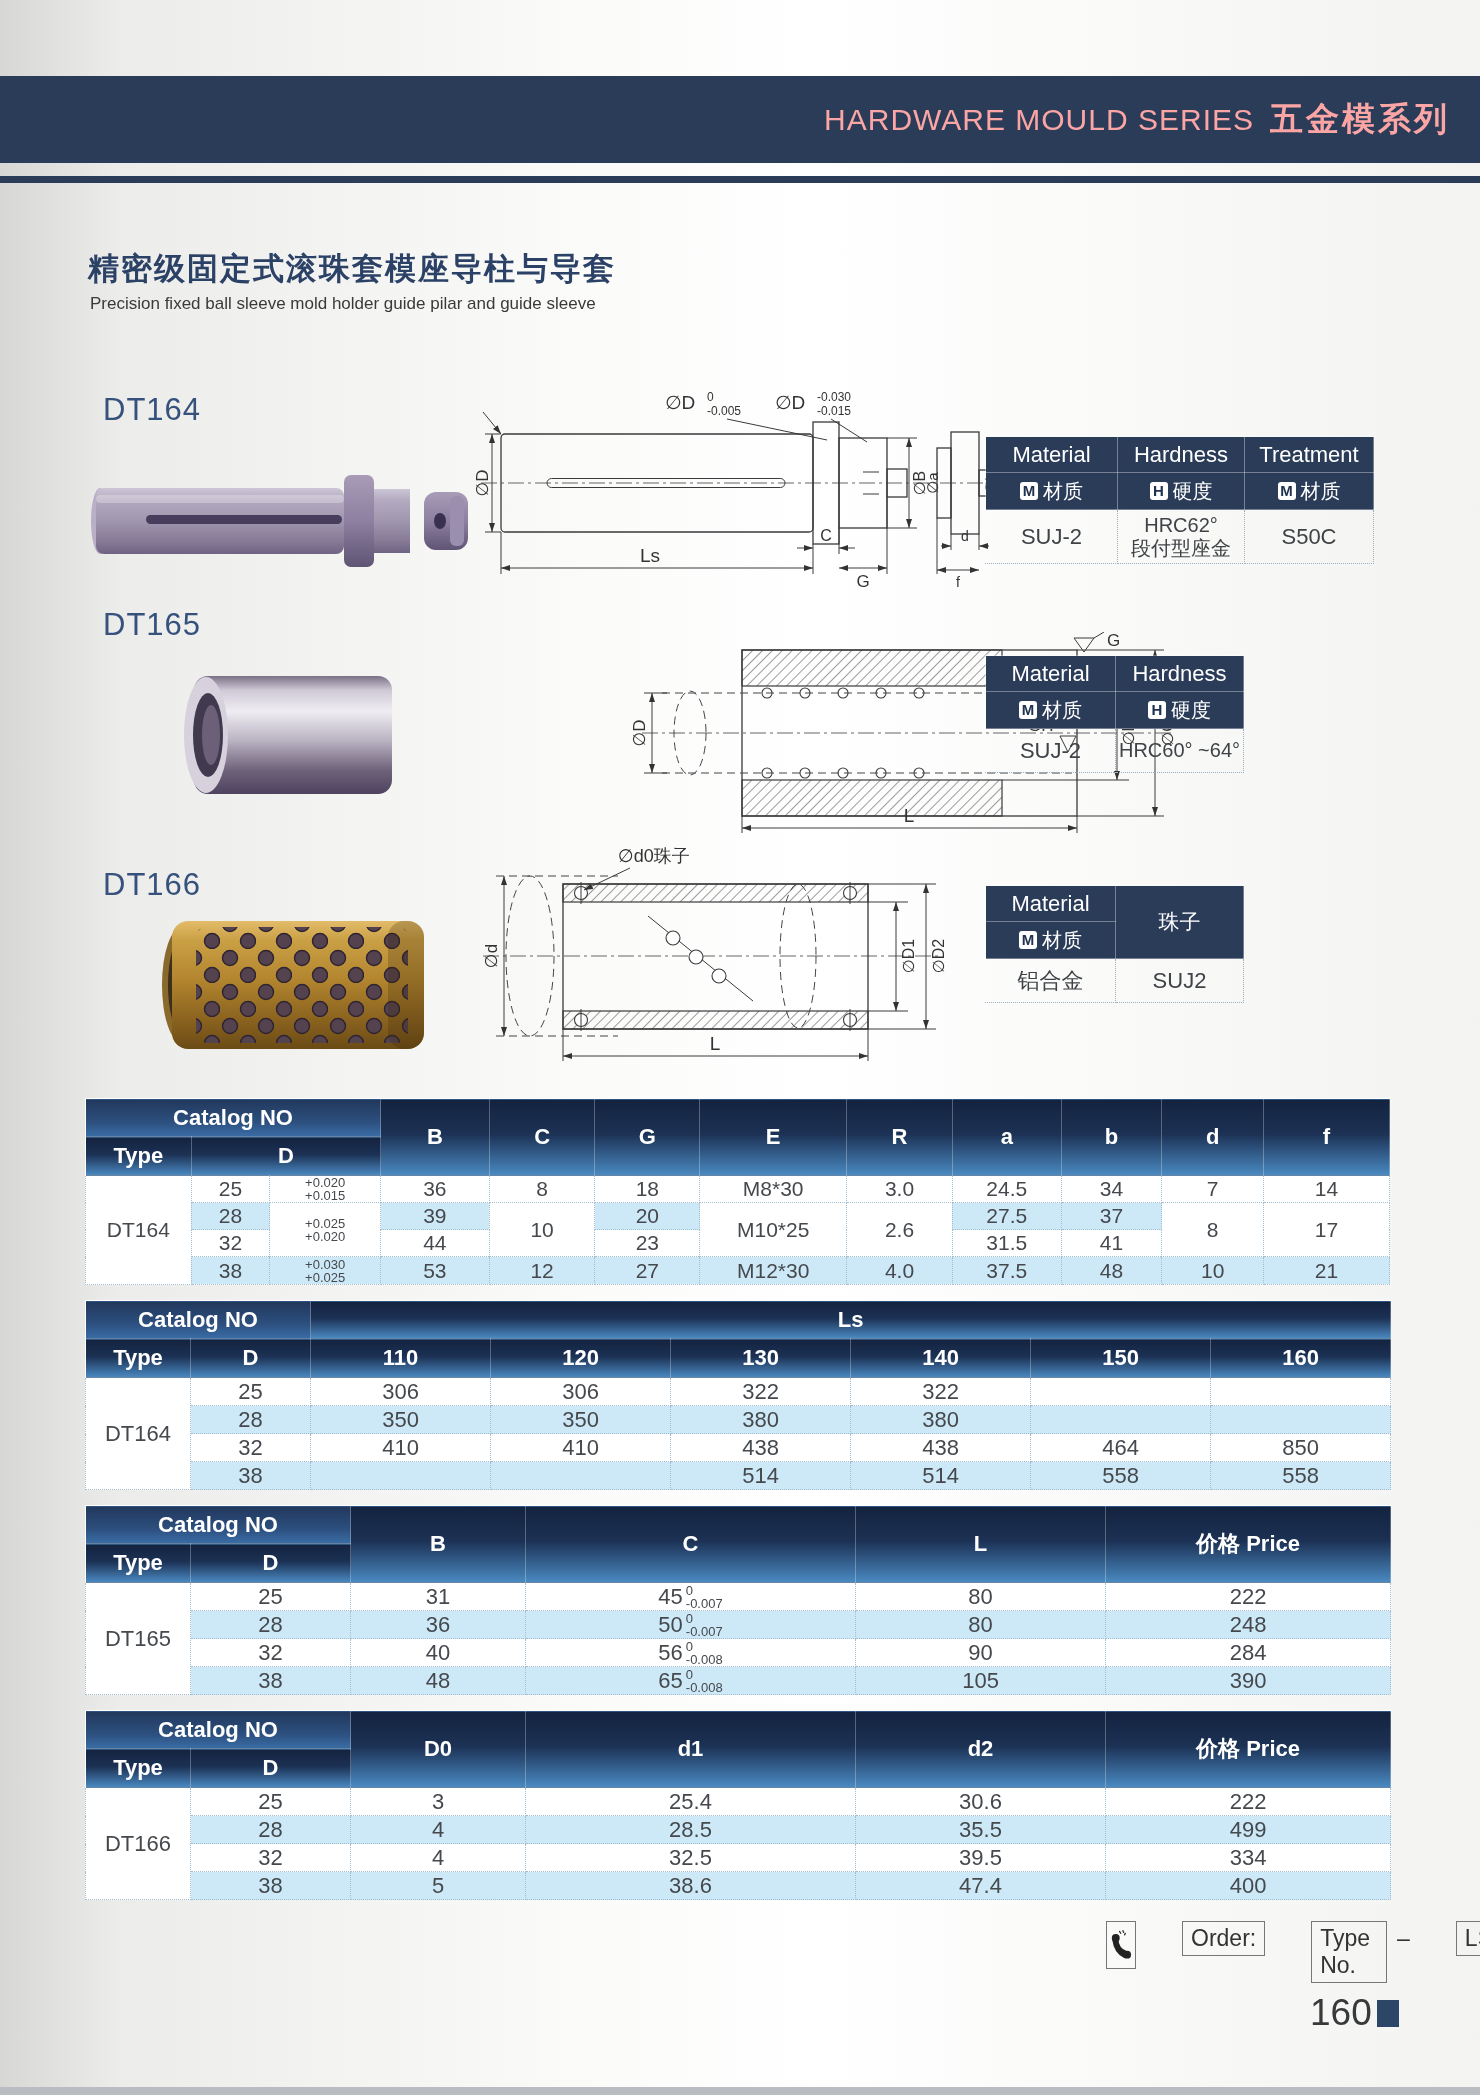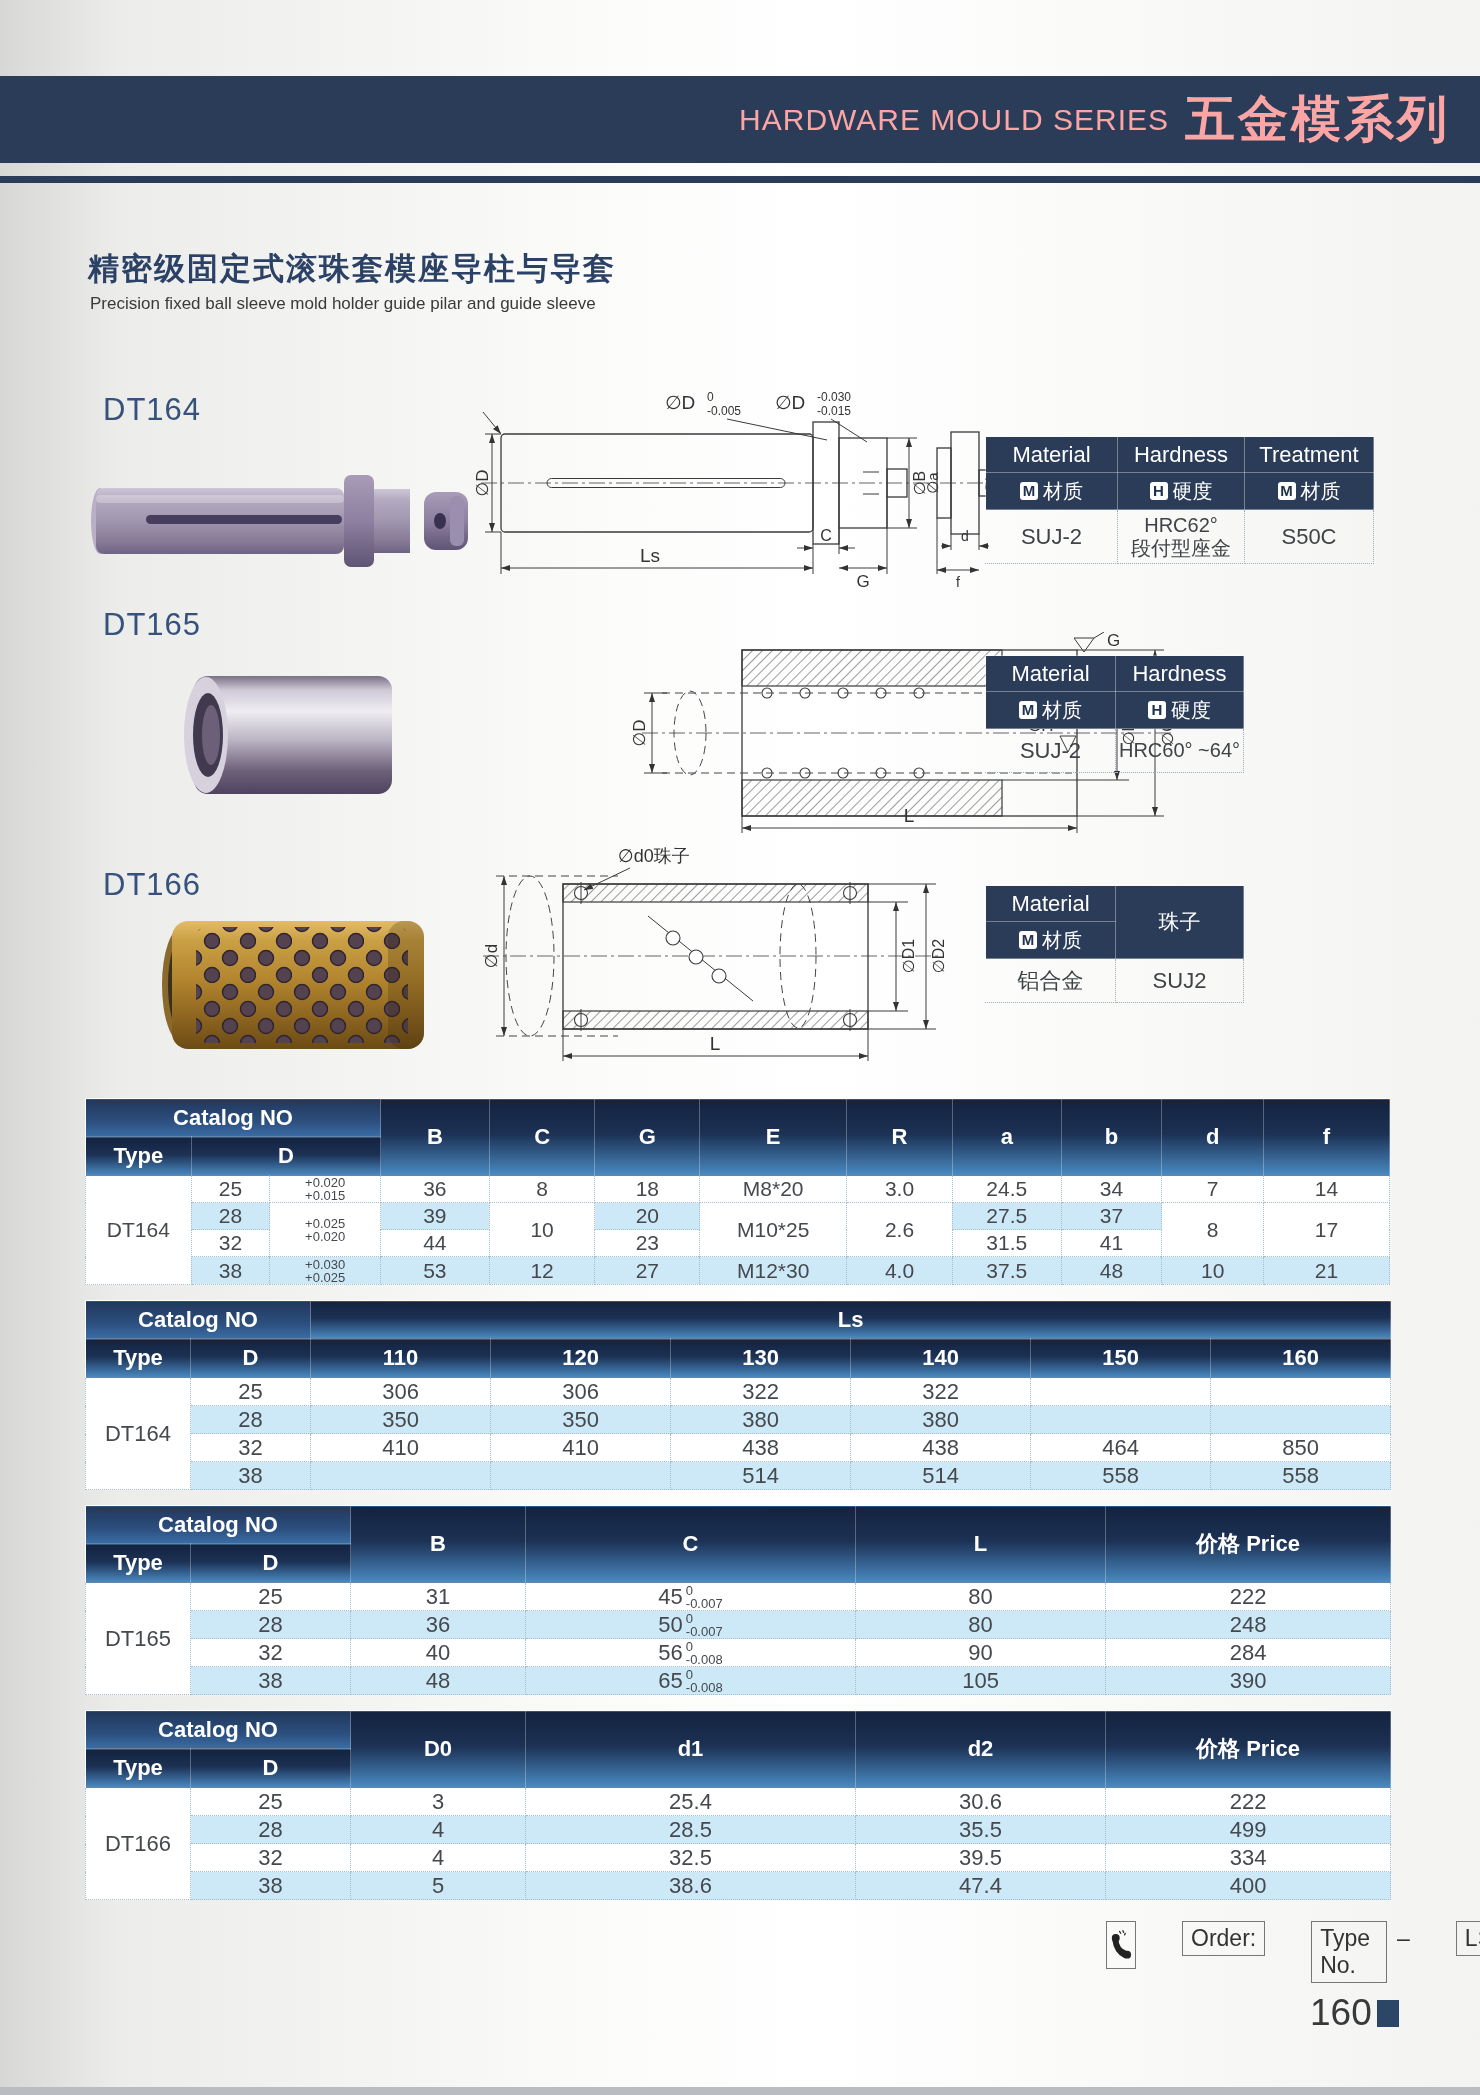--- a/index.html
+++ b/index.html
@@ -5,21 +5,21 @@
   html,body{margin:0;padding:0;}
   .page{position:relative;width:1480px;height:2095px;overflow:hidden;
     background:linear-gradient(90deg,#d7d7d5 0%,#ececea 8%,#fbfbfa 40%,#ffffff 55%,#f3f3f1 100%);
     font-family:"Liberation Sans","DejaVu Sans",sans-serif;color:#45494d;}
   .abs{position:absolute;}
 
   
   .band{left:0;top:76px;width:100%;height:87px;background:#2b3c59;display:flex;align-items:center;
     justify-content:flex-end;box-sizing:border-box;padding-right:30px;color:#fca5a5;}
   .band-en{font-size:30px;letter-spacing:1px;margin-right:16px;}
-  .band-cn{font-size:50px;font-weight:bold;letter-spacing:3px;}
+  .band-cn{font-size:33px;font-weight:bold;letter-spacing:3px;}
   .band-line{left:0;top:176px;width:100%;height:7px;background:#2b3c59;}
   .title-cn{left:88px;top:248px;font-size:31px;font-weight:bold;color:#2b4166;letter-spacing:2px;}
   .title-en{left:90px;top:294px;font-size:17px;color:#3a3a3a;}
 
   .prod-label{font-size:31px;color:#35517c;letter-spacing:1px;}
 
   
   table{border-collapse:collapse;table-layout:fixed;}
   .dtable{background:#fff;}
   .dtable th{background:linear-gradient(180deg,#13233f 0%,#1c3154 45%,#4a8ac2 100%);
@@ -427,21 +427,21 @@
     <tr class="br">
       <td rowspan="4">DT164</td>
       <td>25</td>
       <td><span class="tolst">
               <span>+0.020</span>
               <span>+0.015</span>
             </span></td>
       <td>36</td>
       <td>8</td>
       <td>18</td>
-      <td>M8*20</td>
+      <td>M8*30</td>
       <td>3.0</td>
       <td>24.5</td>
       <td>34</td>
       <td>7</td>
       <td>14</td>
     </tr>
     <tr class="br">
       <td class="s">28</td>
       <td rowspan="2"><span class="tolst">
               <span>+0.025</span>

